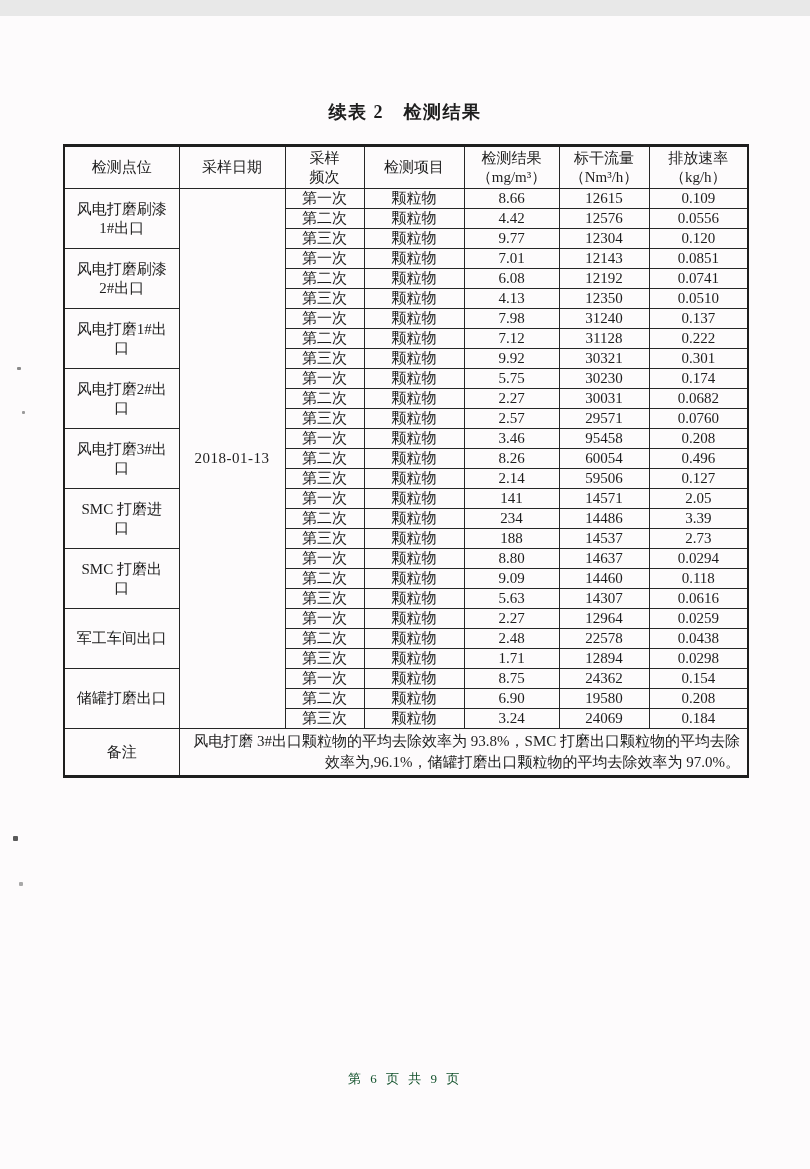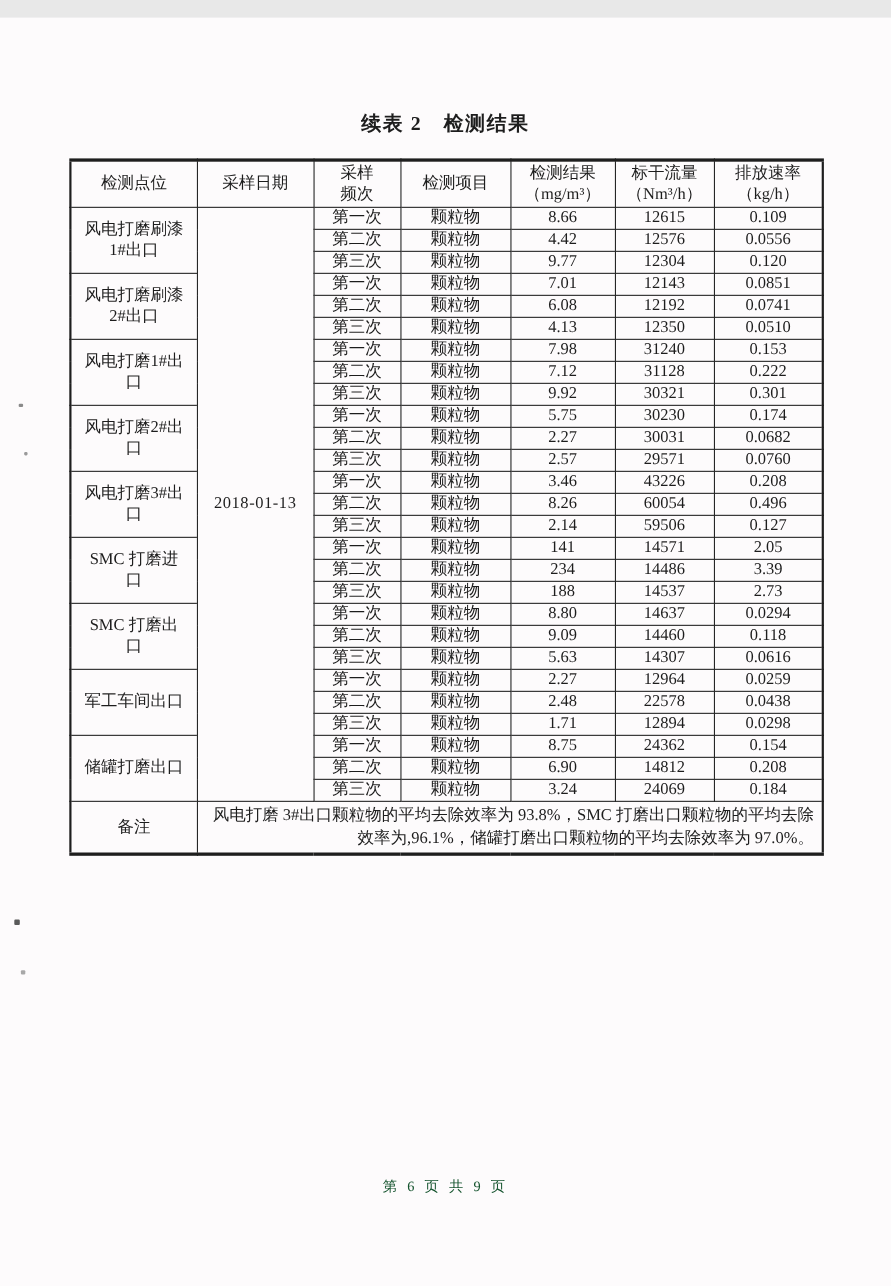--- a/index.html
+++ b/index.html
@@ -154,21 +154,21 @@
           <td>12350</td>
           <td>0.0510</td>
         </tr>
         <tr>
           <td rowspan="3" class="point-cell">风电打磨1#出
 口</td>
           <td>第一次</td>
           <td>颗粒物</td>
           <td>7.98</td>
           <td>31240</td>
-          <td>0.153</td>
+          <td>0.137</td>
         </tr>
         <tr>
           <td>第二次</td>
           <td>颗粒物</td>
           <td>7.12</td>
           <td>31128</td>
           <td>0.222</td>
         </tr>
         <tr>
           <td>第三次</td>
@@ -199,21 +199,21 @@
           <td>2.57</td>
           <td>29571</td>
           <td>0.0760</td>
         </tr>
         <tr>
           <td rowspan="3" class="point-cell">风电打磨3#出
 口</td>
           <td>第一次</td>
           <td>颗粒物</td>
           <td>3.46</td>
-          <td>43226</td>
+          <td>95458</td>
           <td>0.208</td>
         </tr>
         <tr>
           <td>第二次</td>
           <td>颗粒物</td>
           <td>8.26</td>
           <td>60054</td>
           <td>0.496</td>
         </tr>
         <tr>
@@ -296,21 +296,21 @@
           <td>第一次</td>
           <td>颗粒物</td>
           <td>8.75</td>
           <td>24362</td>
           <td>0.154</td>
         </tr>
         <tr>
           <td>第二次</td>
           <td>颗粒物</td>
           <td>6.90</td>
-          <td>14812</td>
+          <td>19580</td>
           <td>0.208</td>
         </tr>
         <tr>
           <td>第三次</td>
           <td>颗粒物</td>
           <td>3.24</td>
           <td>24069</td>
           <td>0.184</td>
         </tr>
         <tr class="remark-row">

